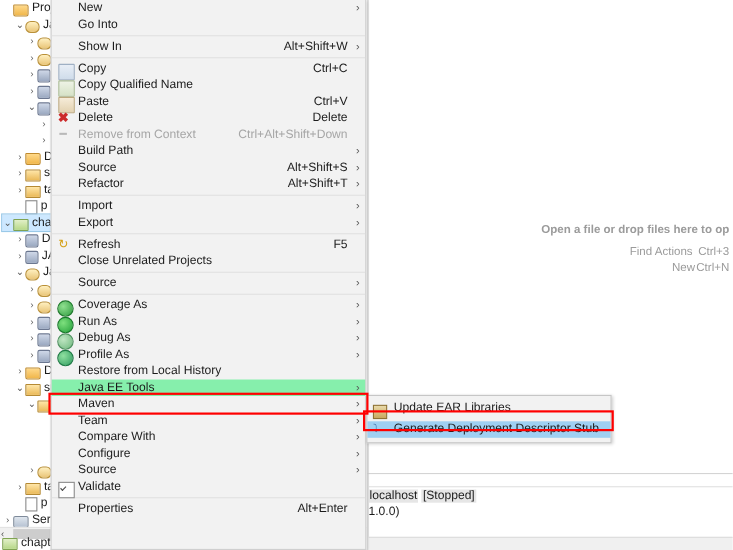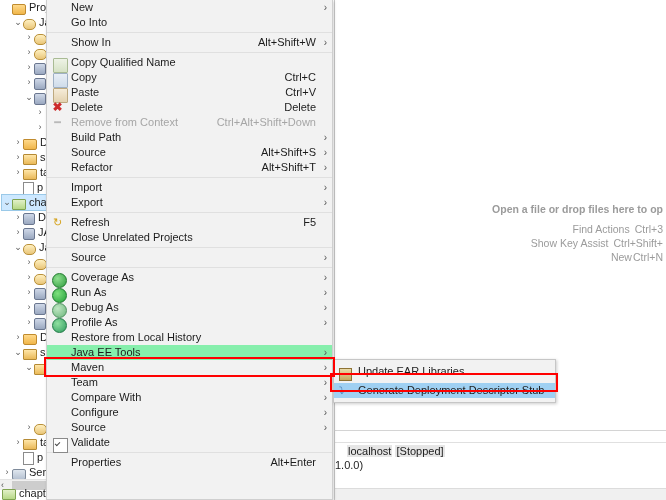--- a/index.html
+++ b/index.html
@@ -39,21 +39,21 @@
   #bottom-tab .bt-inner{position:absolute;left:2px;top:-4px;display:flex;align-items:center;white-space:nowrap;}
 
   
   #editor-area{position:absolute;left:334px;top:0;width:332px;height:430px;background:#ffffff;border-left:1px solid #c8c8c8;}
   #editor-hint{position:absolute;right:4px;top:202px;text-align:right;color:#9b9b9b;font-size:10.5px;line-height:14px;white-space:nowrap;}
   #editor-hint .line1{margin-bottom:6px;font-weight:bold;}
 
   
   #servers-view{position:absolute;left:334px;top:430px;width:332px;height:70px;background:#ffffff;border-left:1px solid #c8c8c8;border-top:1px solid #d4d4d4;}
   #servers-view .sv-sep{position:absolute;left:0;top:11px;width:100%;height:1px;background:#e0e0e0;}
-  #servers-view .sv-row1{position:absolute;left:12px;top:14px;font-size:11px;white-space:nowrap;}
+  #servers-view .sv-row1{position:absolute;left:0;top:14px;font-size:11px;white-space:nowrap;}
   #servers-view .sv-row1 .hl{background:#e6e6e6;padding:0 1px;}
   #servers-view .sv-row2{position:absolute;left:0;top:28px;font-size:11px;white-space:nowrap;}
   #servers-view .sv-bottombar{position:absolute;left:0;bottom:0;width:100%;height:12px;background:#f0f0f0;border-top:1px solid #dcdcdc;}
 
   
   #ctxmenu{
     position:absolute;left:46px;top:0;width:287px;height:500px;
     background:#f2f2f2;border:1px solid #cfcfcf;border-top:none;
     box-shadow:1px 1px 3px rgba(0,0,0,.18);
     box-sizing:border-box;
@@ -275,21 +275,20 @@
       <span class="ticon prj-g"></span>
       <span>chapter</span>
     </div>
   </div>
 
   <div id="editor-area">
     <div id="editor-hint">
       <div class="line1">Open a file or drop files here to op</div>
       <div id="editor-hint-list">
           <div><span>Find Actions</span><span style="margin-left: 5px;">Ctrl+3</span></div>
-          <div><span>Show Key Assist</span><span style="margin-left: 5px;">Ctrl+Shift+</span></div>
           <div><span>New</span><span style="margin-left: 1px;">Ctrl+N</span></div>
         </div>
     </div>
   </div>
 
   <div id="servers-view">
     <div class="sv-sep"></div>
     <div class="sv-row1">
       <span class="hl">localhost</span>
       <span class="hl">[Stopped]</span>
@@ -307,27 +306,27 @@
         <span class="mi-label">Go Into</span>
       </div>
       <div class="msep"></div>
       <div class="mi">
         <span class="mi-label">Show In</span>
         <span class="mi-accel">Alt+Shift+W</span>
         <span class="mi-arrow">›</span>
       </div>
       <div class="msep"></div>
       <div class="mi">
-        <span class="mi-icon ic-copyq"></span>
-        <span class="mi-label">Copy Qualified Name</span>
-      </div>
-      <div class="mi">
         <span class="mi-icon ic-copy"></span>
         <span class="mi-label">Copy</span>
         <span class="mi-accel">Ctrl+C</span>
+      </div>
+      <div class="mi">
+        <span class="mi-icon ic-copyq"></span>
+        <span class="mi-label">Copy Qualified Name</span>
       </div>
       <div class="mi">
         <span class="mi-icon ic-paste"></span>
         <span class="mi-label">Paste</span>
         <span class="mi-accel">Ctrl+V</span>
       </div>
       <div class="mi">
         <span class="mi-icon ic-delete">✖</span>
         <span class="mi-label">Delete</span>
         <span class="mi-accel">Delete</span>

